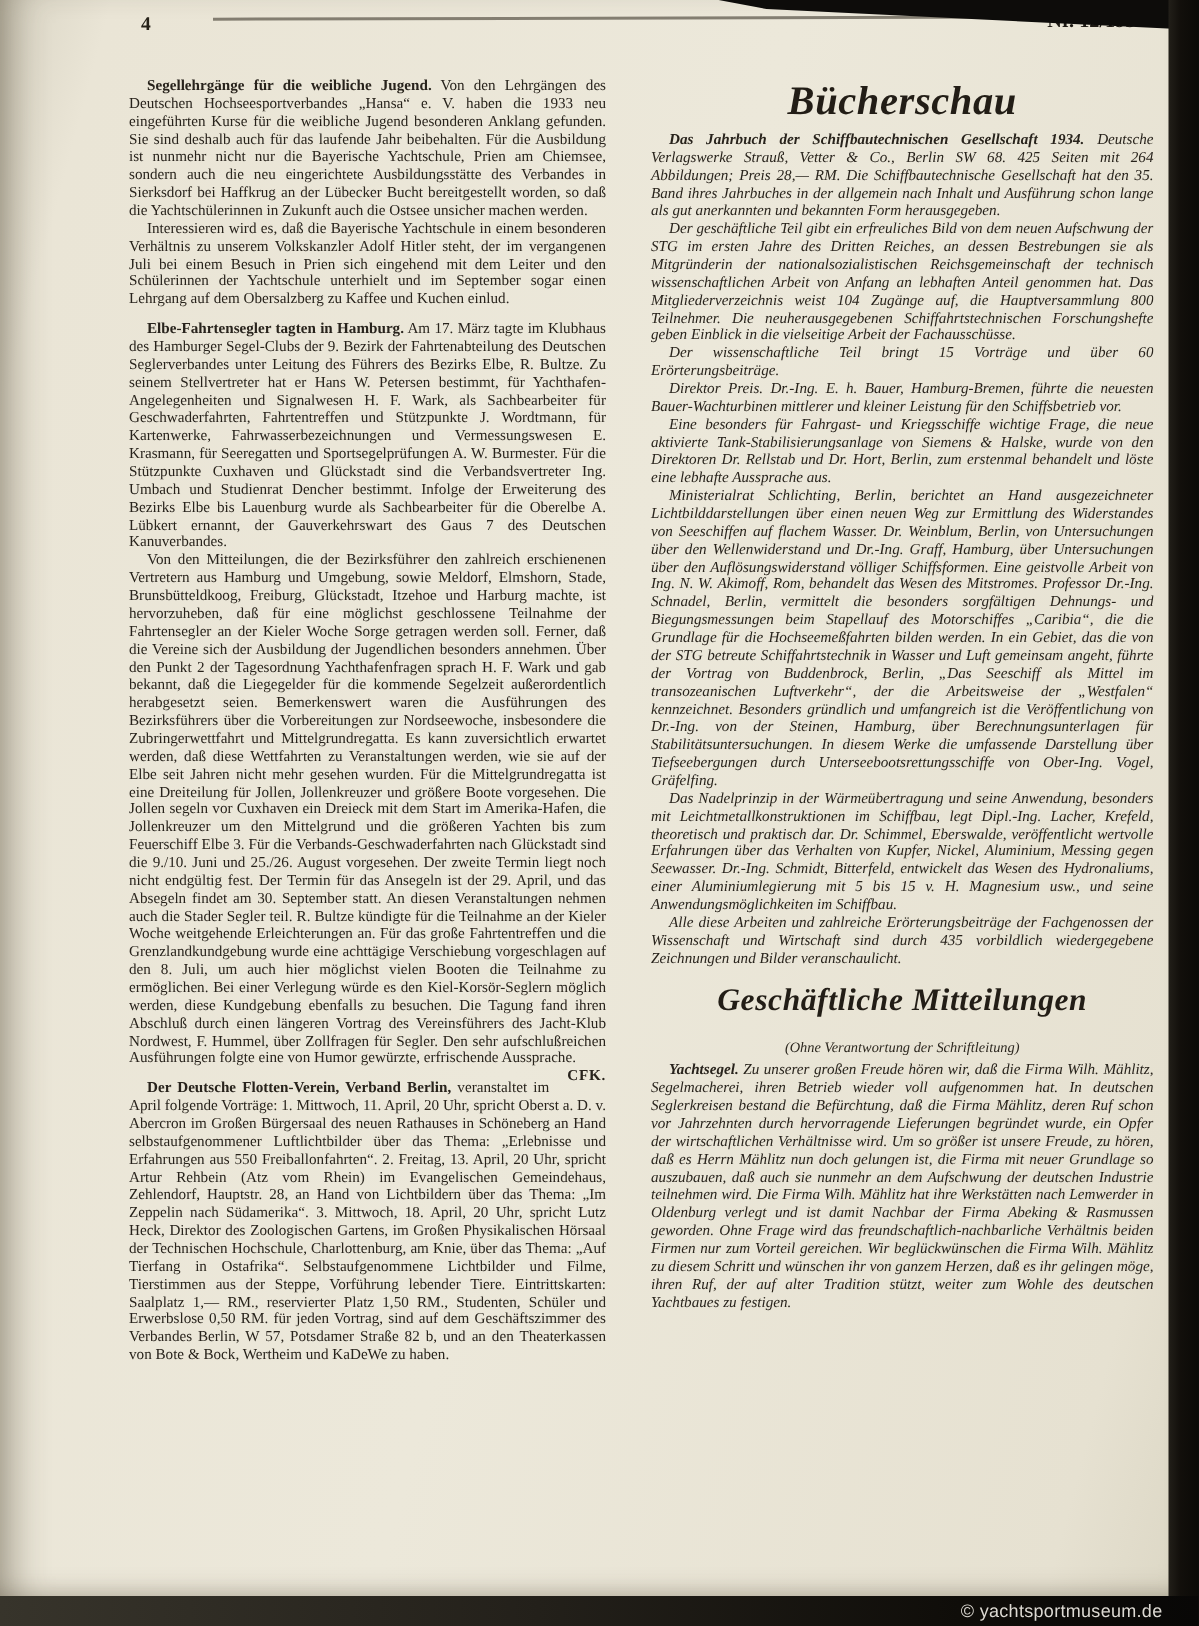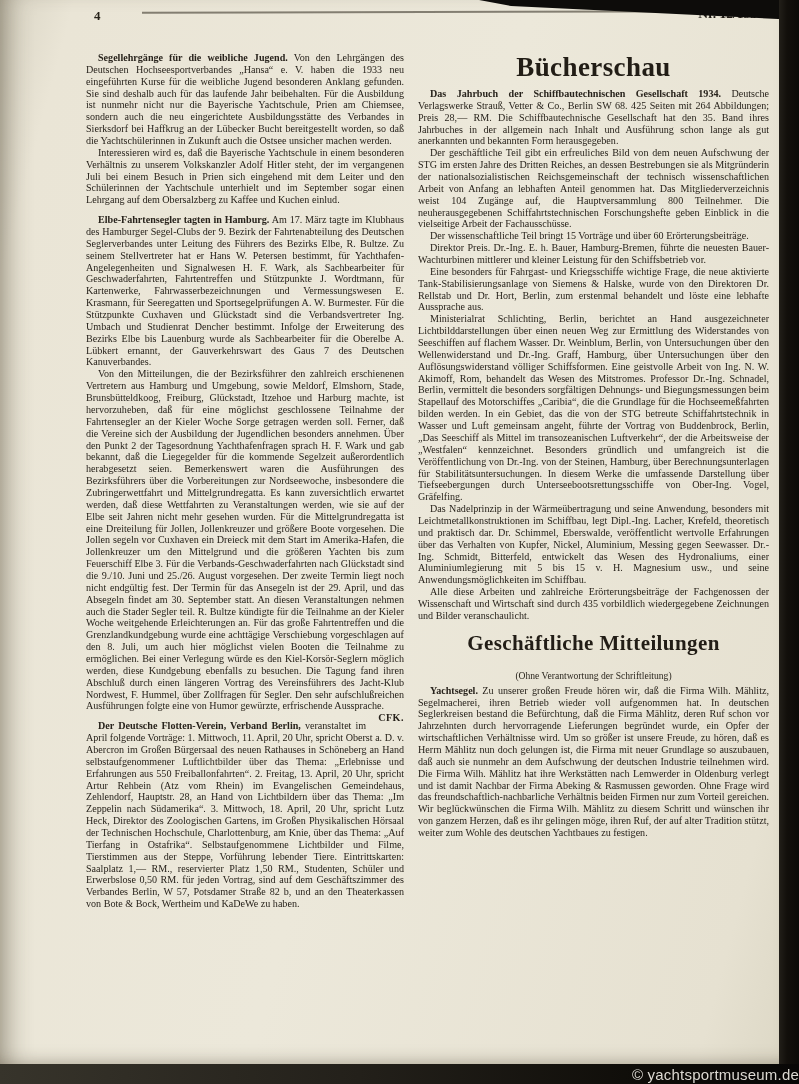--- a/index.html
+++ b/index.html
@@ -5,41 +5,41 @@
   html,body{margin:0;padding:0;background:#0e0d0b;}
   .scan{position:relative;width:799px;height:1084px;overflow:hidden;background:#0e0d0b;
         font-family:"Liberation Serif","DejaVu Serif",serif;}
   .paper{position:absolute;left:0;top:0;width:781px;height:1066px;overflow:hidden;
          background:linear-gradient(105deg,#d9d4c4 0%,#eae5d6 7%,#ece8da 50%,#e6e1d1 92%,#ddd8c6 100%);
          box-shadow:inset 22px 0 26px -16px rgba(60,50,30,.45), inset 0 -14px 18px -12px rgba(60,50,30,.35);}
   .top-crease{position:absolute;top:11px;left:142px;width:612px;height:2px;
               background:rgba(45,40,30,.55);transform:rotate(-0.15deg);}
   .page-num{position:absolute;top:8px;left:94px;font-size:13px;font-weight:700;color:#262219;}
   .issue-num{position:absolute;top:6px;right:24px;font-size:13.5px;font-weight:700;color:#1e1a14;}
-  .cols{position:absolute;left:86px;top:52px;right:12px;bottom:24px;display:flex;gap:14px;overflow:hidden;}
+  .cols{position:absolute;left:86px;top:52px;right:12px;bottom:24px;display:flex;gap:30px;overflow:hidden;}
   .col-left{flex:0 0 318px;}
-  .col-right{flex:1 1 auto;min-width:0;}
+  .col-right{flex:1 1 auto;min-width:0;font-style:italic;}
   .para{margin:0;text-align:justify;font-size:10.1px;line-height:1.175;color:#28231c;
         text-indent:12px;hyphens:auto;-webkit-hyphens:auto;}
   .lead{font-weight:700;}
   .article{margin:0 0 8px 0;}
   .sig{float:right;font-weight:700;letter-spacing:.5px;}
   .section-title{margin:0 0 5px 0;text-align:center;font-weight:700;font-size:27px;
                  letter-spacing:.4px;color:#221d16;}
   .section-title.small{font-size:21px;margin-top:9px;margin-bottom:14px;}
   .section-subtitle{margin:0 0 4px 0;text-align:center;font-size:9.6px;color:#2c271f;}
   .edge-right{position:absolute;top:0;right:0;width:20px;height:100%;
               background:linear-gradient(90deg,#221f19 0%,#120f0b 40%,#0b0a07 100%);z-index:5;}
   .edge-bottom{position:absolute;left:0;bottom:0;width:100%;height:20px;z-index:6;
                background:linear-gradient(90deg,#37342b 0%,#23201a 45%,#0f0d09 80%,#080706 100%);
                display:flex;align-items:center;justify-content:flex-end;}
   .edge-topwedge{position:absolute;top:0;right:0;width:320px;height:20px;z-index:5;
                  background:#0d0c0a;clip-path:polygon(0 0,100% 0,100% 100%,10% 30%);}
-  .watermark{font-family:"Liberation Sans","DejaVu Sans",sans-serif;font-size:15px;
-             color:#dcd9d2;padding-right:0;letter-spacing:.2px;}
+  .watermark{font-family:"Liberation Sans","DejaVu Sans",sans-serif;font-size:12px;
+             color:#dcd9d2;padding-right:24px;letter-spacing:.2px;}
 </style>
 </head>
 <body>
 
 <div class="scan">
   <div class="paper">
     <div class="top-crease"></div>
     <div class="page-num">4</div>
     <div class="issue-num">Nr. 12/193</div>
 

